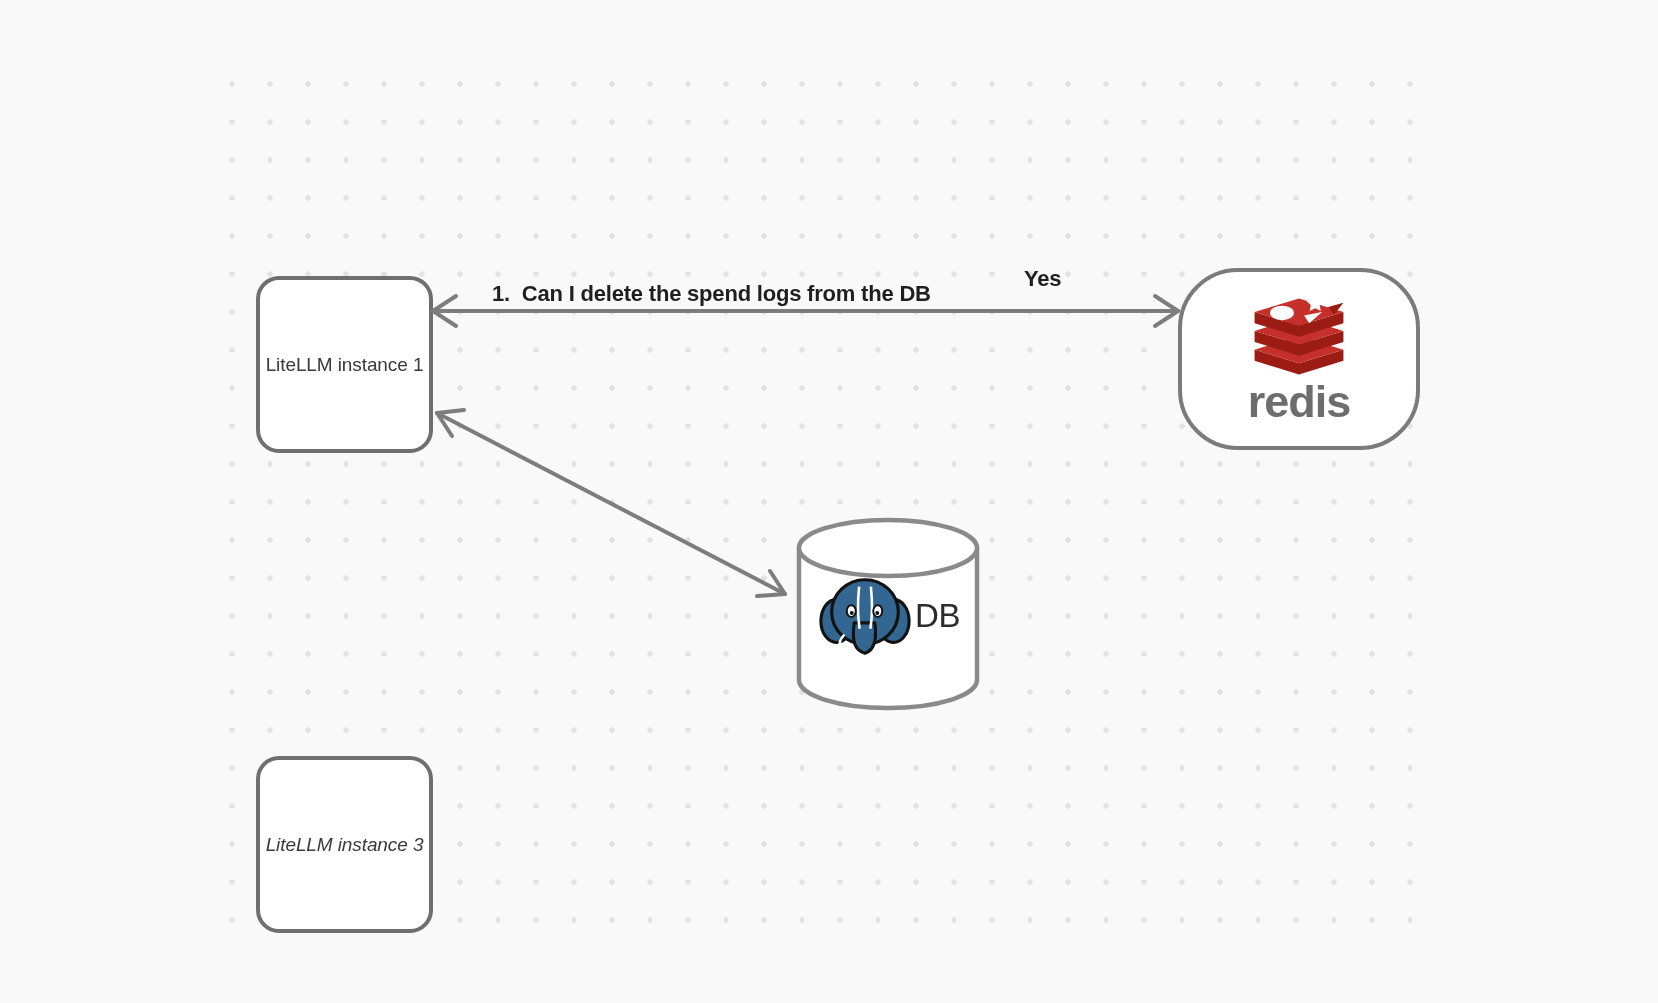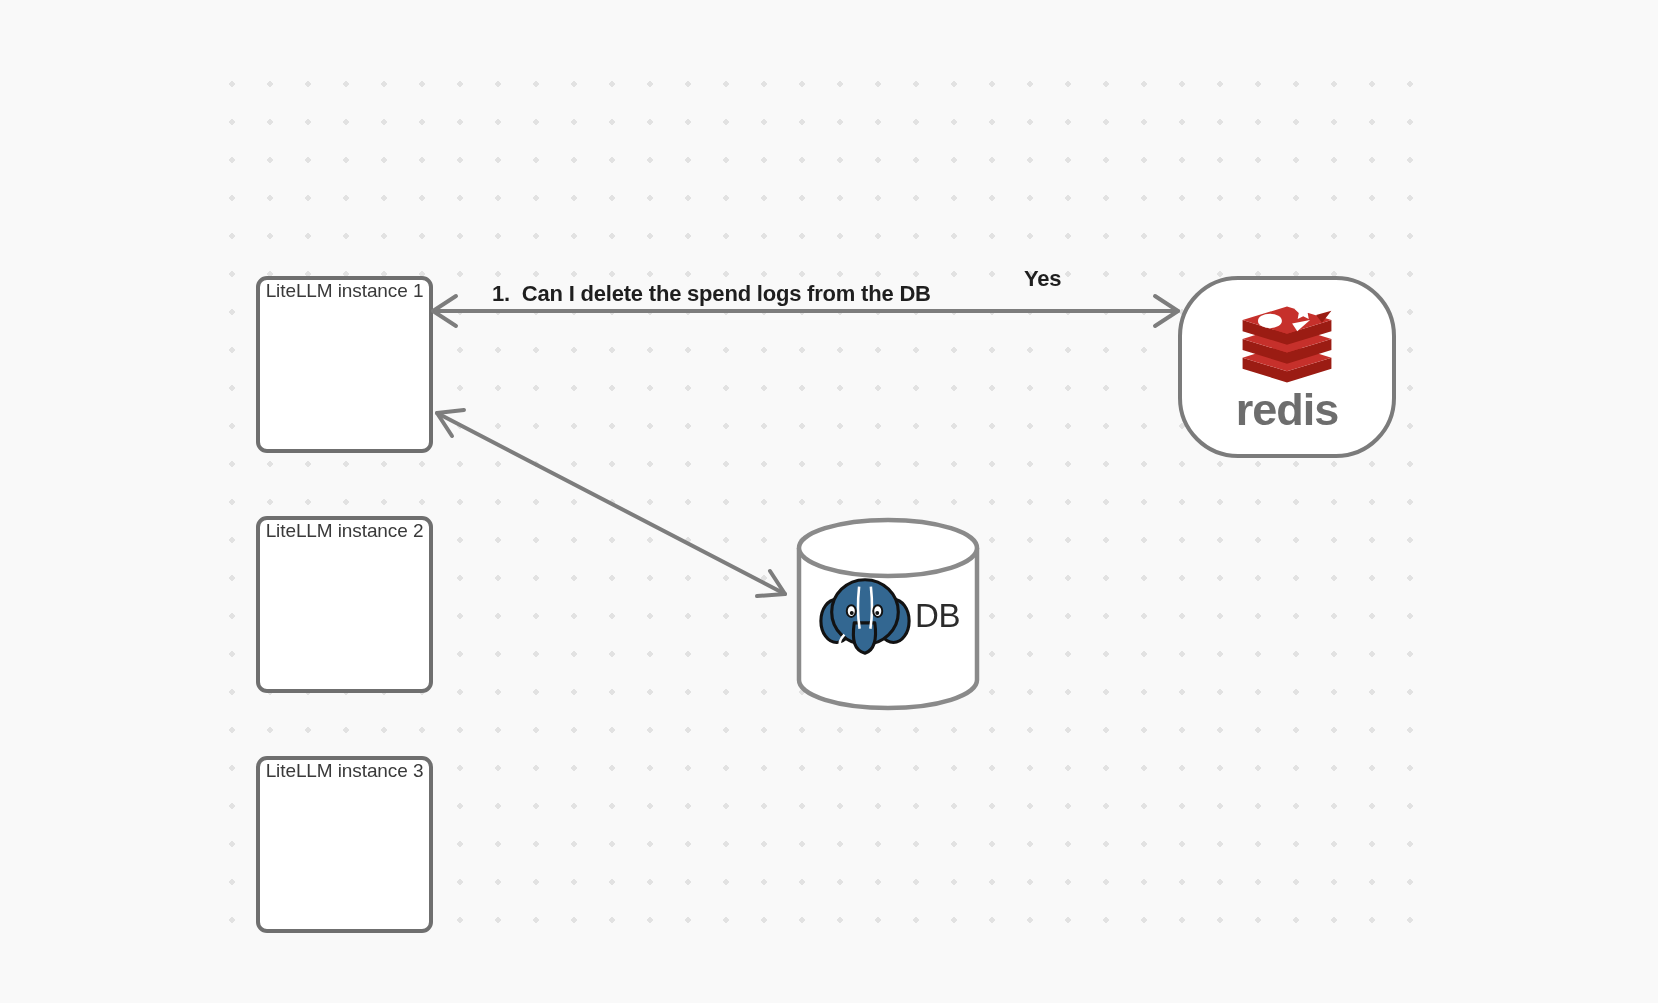--- a/index.html
+++ b/index.html
@@ -19,36 +19,36 @@
     background-image: radial-gradient(circle, #e2e2e2 0 2.6px, rgba(0,0,0,0) 2.9px);
     background-size: 38px 38px;
   }
 
   .instance-box {
     position: absolute;
     left: 256px;
     width: 177px; height: 177px;
     background: #ffffff;
     border: 4px solid #6f6f6f;
-    border-radius: 11px;
-    display: flex; justify-content: center;
+    border-radius: 23px;
+    display: flex; align-items: center; justify-content: center;
   }
   .instance-box .box-label {
     font-size: 19px;
     color: #3a3a3a;
     letter-spacing: -0.1px;
   }
   #box1 { top: 276px; }
   #box2 { top: 516px; }
-  #box3 { top: 756px; }
+  #box3 { top: 756px; font-style: italic; }
 
   .redis-node {
     position: absolute;
-    left: 1178px; top: 276px;
-    width: 218px; height: 182px;
+    left: 1178px; top: 268px;
+    width: 242px; height: 182px;
     background: #ffffff;
     border: 4px solid #7b7b7b;
     border-radius: 60px;
     display: flex; flex-direction: column; align-items: center; justify-content: center;
     padding-top: 0;
   }
   .redis-wordmark {
     font-size: 45px;
     font-weight: 700;
     color: #6d6d6d;
@@ -89,23 +89,20 @@
 </style>
 </head>
 <body>
 
 <div class="canvas">
 
   <div class="dot-grid"></div>
 
   <div class="instance-box" id="box1">
     <span class="box-label">LiteLLM instance 1</span>
-  </div>
-  <div class="instance-box" id="box2">
-    <span class="box-label">LiteLLM instance 2</span>
   </div>
   <div class="instance-box" id="box3">
     <span class="box-label">LiteLLM instance 3</span>
   </div>
 
   <div class="redis-node">
     <svg width="108" height="82" viewBox="0 0 120 96">
 
       <path d="M8,64 L8,77 L60,93 L112,77 L112,64 L60,80 Z" fill="#9b1c13"></path>
       <path d="M60,48 L112,64 L60,80 L8,64 Z" fill="#c6302b"></path>

